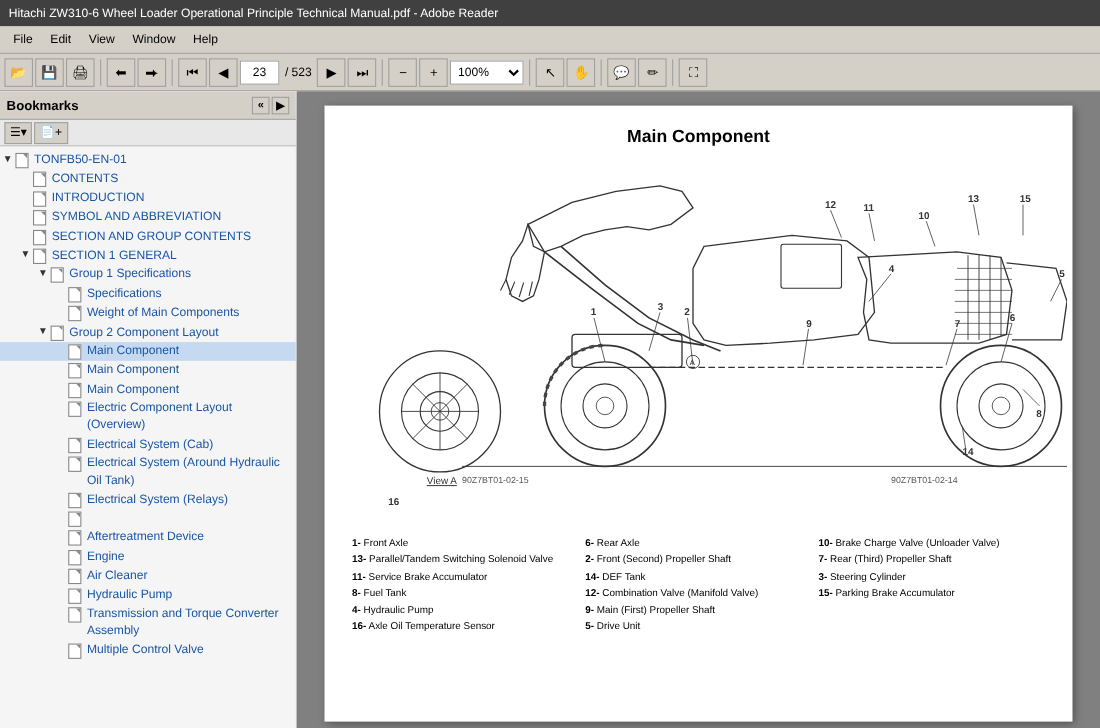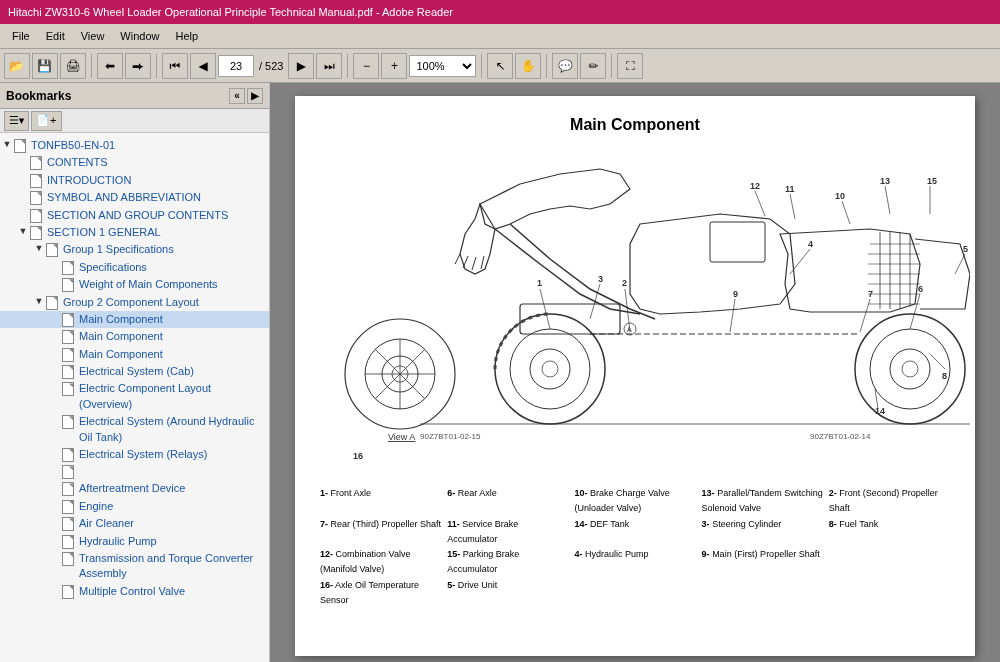--- a/index.html
+++ b/index.html
@@ -1,21 +1,21 @@
 <!DOCTYPE html>
 <html><head>
   <meta charset="utf-8">
   <style>
     * { margin: 0; padding: 0; box-sizing: border-box; }
     body { width: 1000px; height: 662px; overflow: hidden; font-family: Arial, sans-serif; font-size: 12px; background: #f0f0f0; }
 
     
     .title-bar {
       height: 22px;
-      background: #be185d;
+      background: #404040;
       color: white;
       display: flex;
       align-items: center;
       padding: 12px 8px;
       font-size: 11px;
     }
 
     
     .menu-bar {
       height: 20px;
@@ -348,27 +348,27 @@
 
       <div class="tree-item indent-3">
         <span class="tree-expand"> </span>
         <span class="tree-doc-icon"></span>
         <span class="tree-text">Main Component</span>
       </div>
 
       <div class="tree-item indent-3">
         <span class="tree-expand"> </span>
         <span class="tree-doc-icon"></span>
+        <span class="tree-text">Electric Component Layout (Overview)</span>
+      </div>
+
+      <div class="tree-item indent-3">
+        <span class="tree-expand"> </span>
+        <span class="tree-doc-icon"></span>
         <span class="tree-text">Electrical System (Cab)</span>
-      </div>
-
-      <div class="tree-item indent-3">
-        <span class="tree-expand"> </span>
-        <span class="tree-doc-icon"></span>
-        <span class="tree-text">Electric Component Layout (Overview)</span>
       </div>
 
       <div class="tree-item indent-3">
         <span class="tree-expand"> </span>
         <span class="tree-doc-icon"></span>
         <span class="tree-text">Electrical System (Around Hydraulic Oil Tank)</span>
       </div>
 
       <div class="tree-item indent-3">
         <span class="tree-expand"> </span>
@@ -536,21 +536,21 @@
           <text x="307" y="188" font-size="7" fill="#333">A</text>
 
           <line x1="100" y1="280" x2="660" y2="280" stroke="#333" stroke-width="0.8"></line>
 
           <text x="100" y="295" font-size="8" fill="#555">90Z7BT01-02-15</text>
           <text x="490" y="295" font-size="8" fill="#555">90Z7BT01-02-14</text>
         </svg>
       </div>
 
       <div style="margin-top:2px;">
-        <div style="display:grid; grid-template-columns:1fr 1fr 1fr 1fr 1fr; gap:0 6px; font-size:9px; line-height:1.7;">
+        <div style="display:grid; grid-template-columns:1fr 1fr 1fr; gap:0 6px; font-size:9px; line-height:1.7;">
           <div>
             <span style="font-weight:bold;">1-</span> <span>Front Axle</span>
           </div>
           <div>
             <span style="font-weight:bold;">6-</span> <span>Rear Axle</span>
           </div>
           <div>
             <span style="font-weight:bold;">10-</span> <span>Brake Charge Valve (Unloader Valve)</span>
           </div>
           <div>

